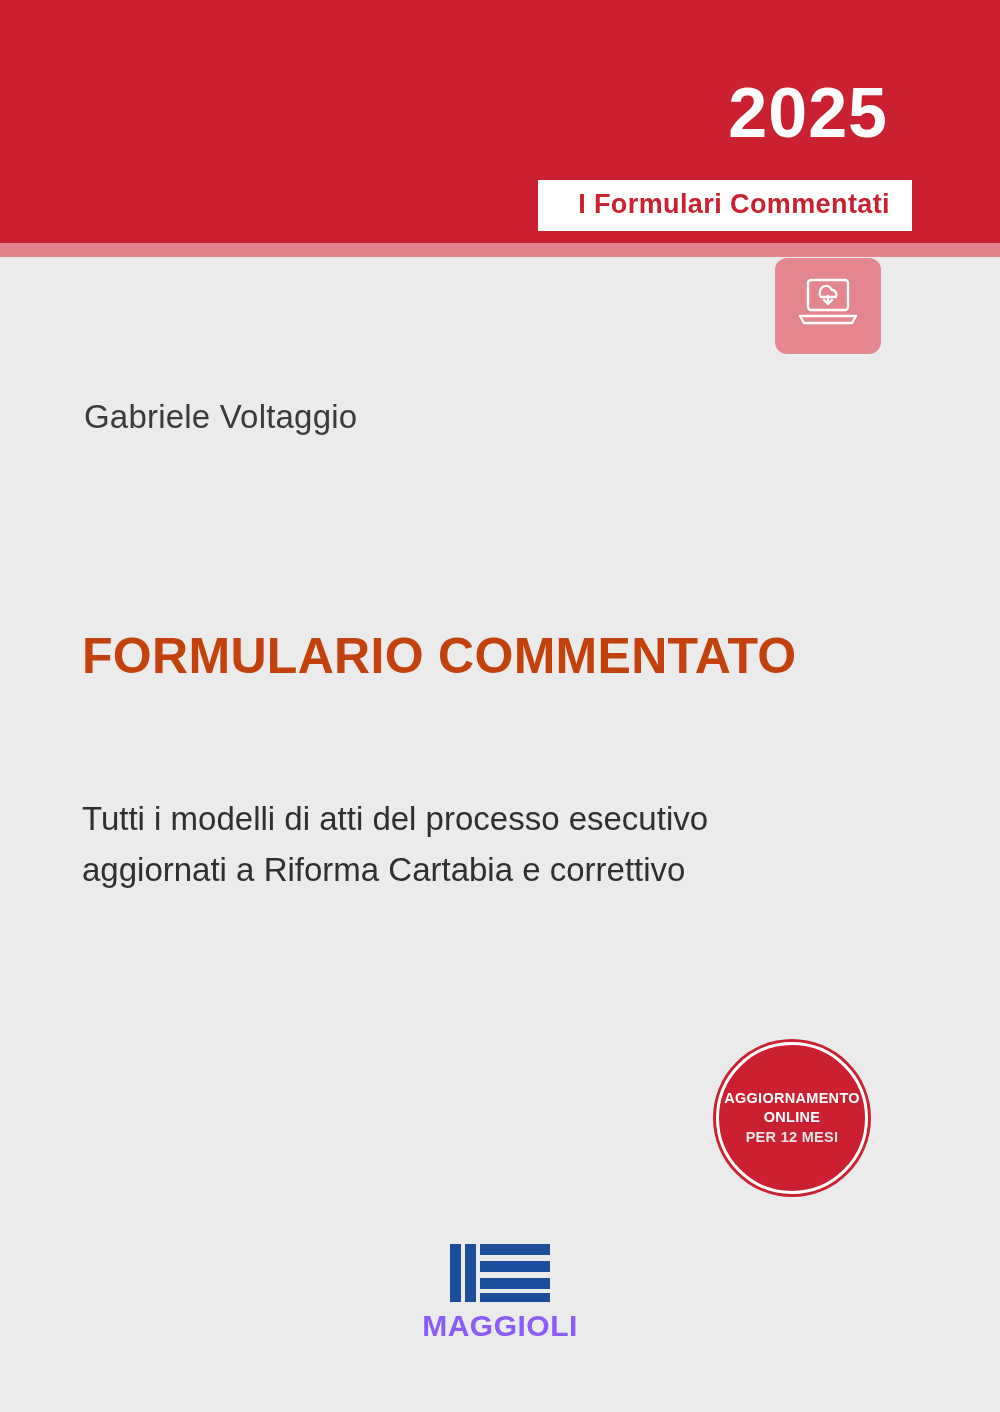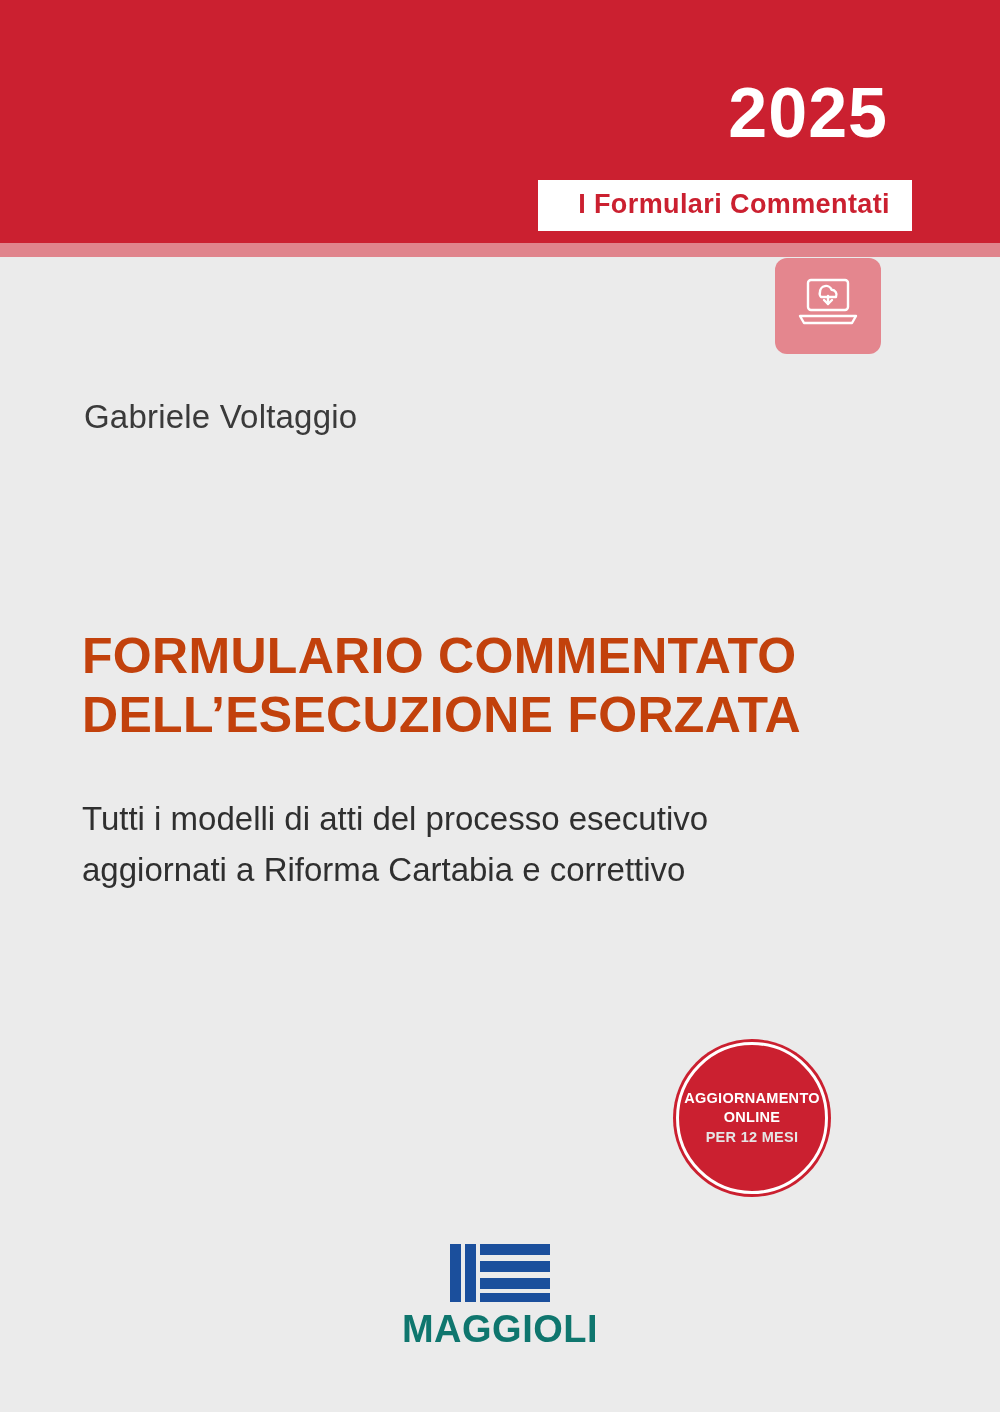--- a/index.html
+++ b/index.html
@@ -112,21 +112,21 @@
     color: #2f2f2f;
     line-height: 1.55;
   }
   .subtitle .line {
     display: block;
   }
 
   
   .seal {
     position: absolute;
-    left: 676px;
+    left: 716px;
     top: 1042px;
     width: 152px;
     height: 152px;
     border-radius: 50%;
     background: #cb2030;
     box-shadow: 0 0 0 3px #cb2030;
     border: 3px solid #ffffff;
     box-sizing: border-box;
     display: flex;
     flex-direction: column;
@@ -164,23 +164,23 @@
     width: 1000px;
     text-align: center;
   }
   .pub-mark {
     display: block;
     margin: 0 auto 6px auto;
     width: 104px;
     height: 62px;
   }
   .pub-name {
-    font-size: 38px;
-    font-weight: bold;
-    color: #0f766e;
+    font-size: 30px;
+    font-weight: bold;
+    color: #8b5cf6;
     letter-spacing: 0.5px;
     line-height: 1.05;
     display: block;
   }
   .pub-sub {
     font-size: 21px;
     font-weight: bold;
     color: #1b1b1b;
     letter-spacing: 3.5px;
     display: block;
@@ -210,21 +210,20 @@
         <path d="M34 24 v8"></path>
         <path d="M30 28 l4 4 l4 -4"></path>
       </g>
     </svg>
   </div>
 
   <div class="author">Gabriele Voltaggio</div>
 
   <div class="title">
     <span class="line">FORMULARIO COMMENTATO</span>
-    <span class="line">DELL’ESECUZIONE FORZATA</span>
   </div>
 
   <div class="subtitle">
     <span class="line">Tutti i modelli di atti del processo esecutivo</span>
     <span class="line">aggiornati a Riforma Cartabia e correttivo</span>
   </div>
 
   <div class="seal">
     <span class="l1">AGGIORNAMENTO</span>
     <span class="l2">ONLINE</span>

